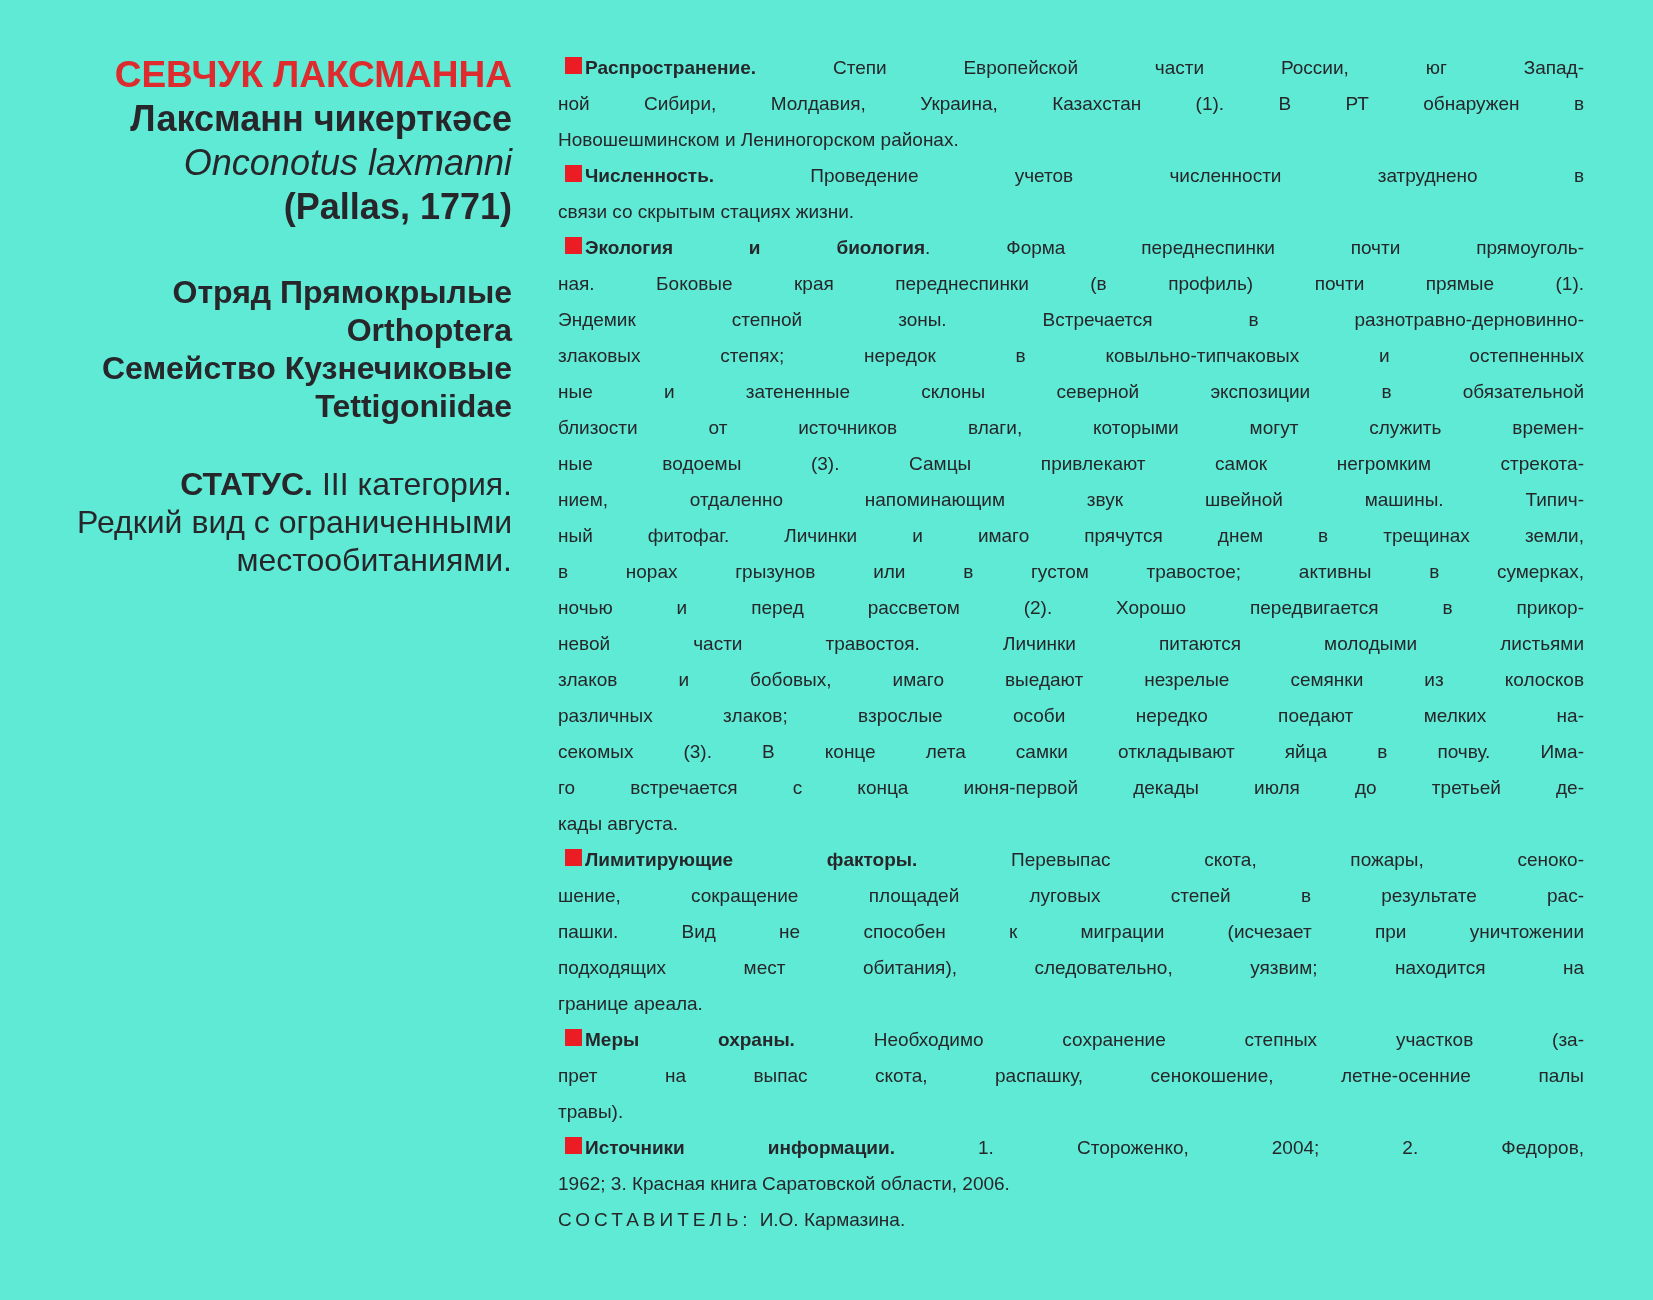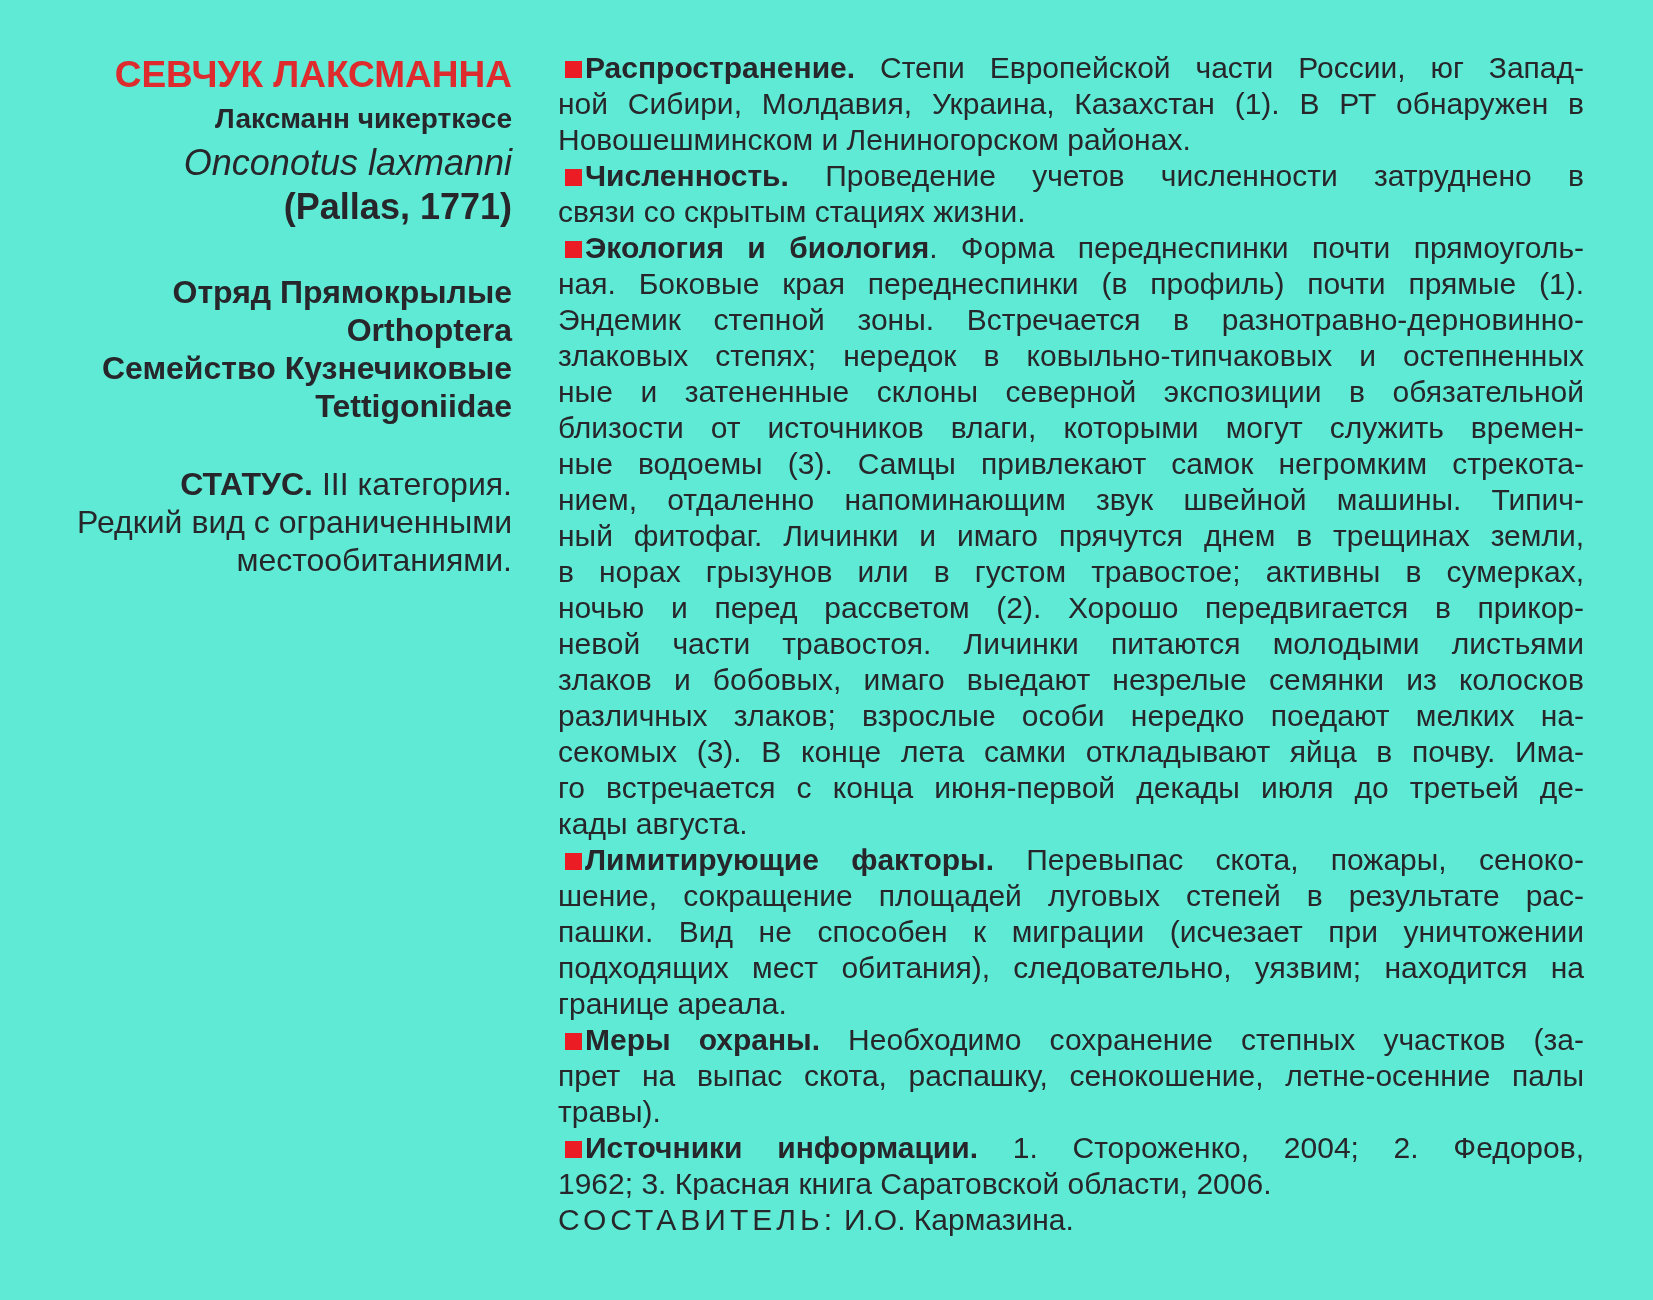--- a/index.html
+++ b/index.html
@@ -13,31 +13,31 @@
 
   
   .left-col{
     position:absolute;left:58px;top:52px;width:454px;
     text-align:right;
   }
   .title{
     margin:0;font-size:37px;font-weight:bold;line-height:45px;
     color:#dd2b2e;letter-spacing:0px;
   }
-  .subtitle{font-size:28px;font-weight:bold;line-height:44px;}
+  .subtitle{font-size:36px;font-weight:bold;line-height:44px;}
   .latin{font-size:36px;font-weight:normal;font-style:italic;line-height:44px;}
   .authoryear{font-size:36px;font-weight:bold;line-height:44px;}
   .taxonomy{margin-top:44px;font-size:32px;line-height:38px;font-weight:bold;}
   .status{margin-top:40px;font-size:32px;line-height:38px;}
   .status b{font-weight:bold;}
 
   
   .right-col{
     position:absolute;left:558px;top:50px;width:1026px;
-    font-size:30px;line-height:36px;
+    font-size:19px;line-height:36px;
   }
   .line{
     text-align:justify;
     text-align-last:justify;
   }
   .line.last{text-align-last:left;}
   .line b{font-weight:bold;}
   .bullet{
     display:inline-block;width:17px;height:17px;
     background:#ec1c24;

